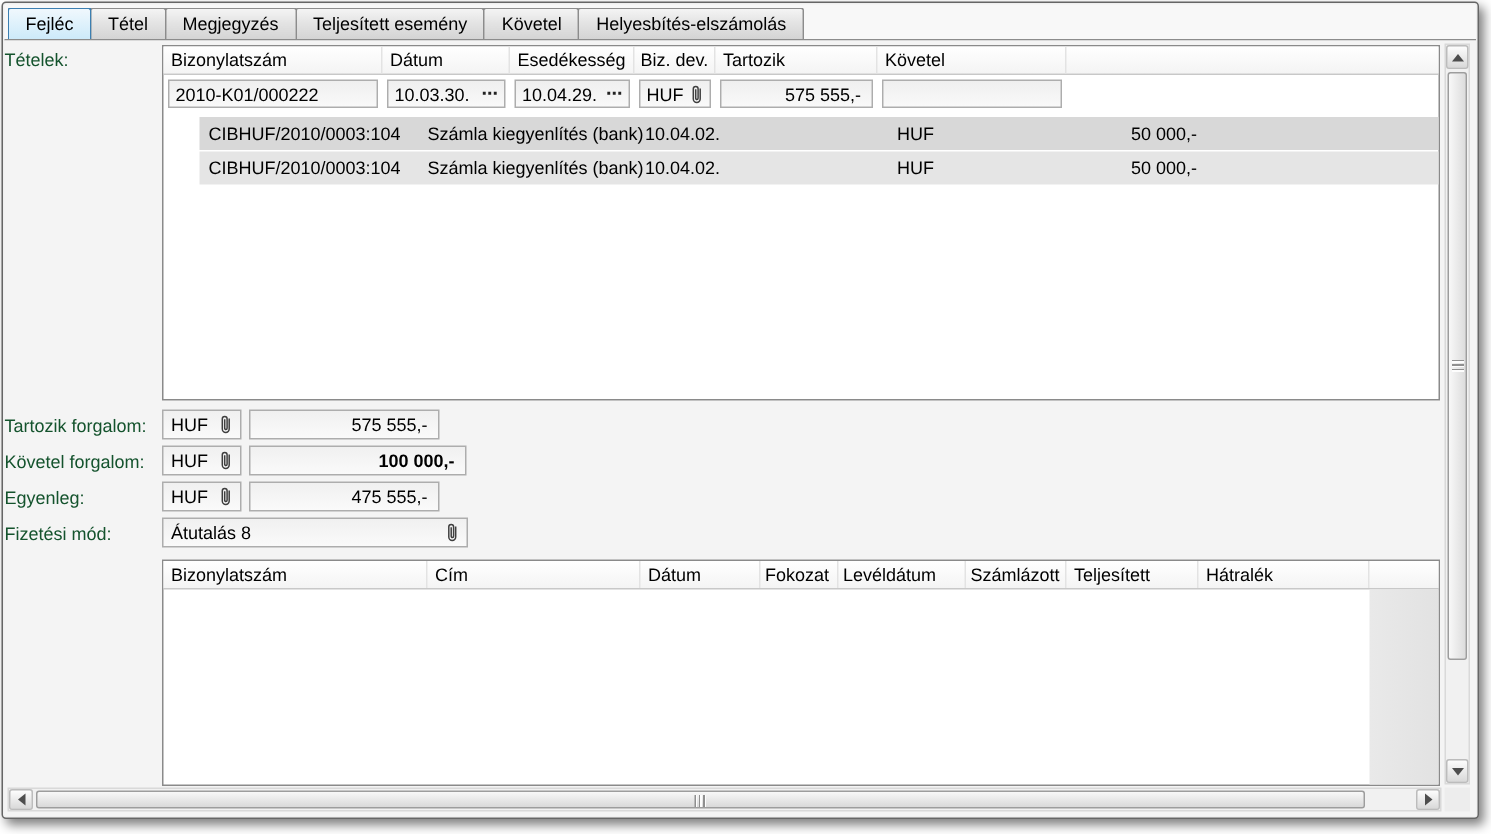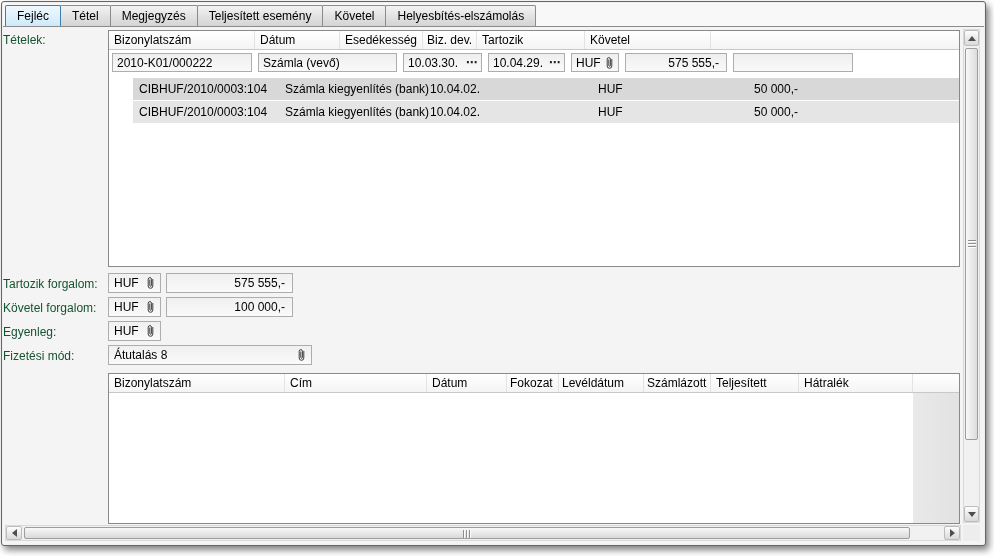--- a/index.html
+++ b/index.html
@@ -188,25 +188,20 @@
           <div class="hcell t-c7">Követel</div>
           <div class="hcell t-c8"></div>
         </div>
 
         <div class="editrow">
           <div class="t-c1">
               <div class="ebox">
                 <span>2010-K01/000222</span>
               </div>
             </div>
-          <div class="t-c2">
-              <div class="ebox">
-                <span>Számla (vevő)</span>
-              </div>
-            </div>
           <div class="t-c3">
               <div class="ebox between">
                 <span>10.03.30.</span>
                 <span class="dots">⋯</span>
               </div>
             </div>
           <div class="t-c4">
               <div class="ebox between">
                 <span>10.04.29.</span>
                 <span class="dots">⋯</span>
@@ -273,32 +268,35 @@
 
       <div class="side-label" style="top:274px;">Követel forgalom:</div>
       <div class="fbox between" style="left:105px; top:270px; width:53px;">
         <span>HUF</span>
         <span class="clip">
             <svg width="9" height="14" viewBox="0 0 9 14">
               <path d="M6.8,3 L6.8,10 a2.3,2.3 0 0 1 -4.6,0 L2.2,3.2 a1.6,1.6 0 0 1 3.2,0 L5.4,9.5 a0.8,0.8 0 0 1 -1.6,0 L3.8,3.5" fill="none" stroke="#3f3f3f" stroke-width="1"></path>
             </svg>
           </span>
       </div>
-      <div class="fbox num" style="left:163px; top:270px; width:127px;">
+      <div class="fbox num" style="left:163px; top:270px; width:145px;font-weight:bold;">
         <span>100 000,-</span>
       </div>
 
       <div class="side-label" style="top:298px;">Egyenleg:</div>
       <div class="fbox between" style="left:105px; top:294px; width:53px;">
         <span>HUF</span>
         <span class="clip">
             <svg width="9" height="14" viewBox="0 0 9 14">
               <path d="M6.8,3 L6.8,10 a2.3,2.3 0 0 1 -4.6,0 L2.2,3.2 a1.6,1.6 0 0 1 3.2,0 L5.4,9.5 a0.8,0.8 0 0 1 -1.6,0 L3.8,3.5" fill="none" stroke="#3f3f3f" stroke-width="1"></path>
             </svg>
           </span>
+      </div>
+      <div class="fbox num" style="left:163px; top:294px; width:127px;">
+        <span>475 555,-</span>
       </div>
 
       <div class="side-label" style="top:322px;">Fizetési mód:</div>
       <div class="fbox between" style="left:105px; top:318px; width:204px;">
         <span>Átutalás 8</span>
         <span class="clip">
             <svg width="9" height="14" viewBox="0 0 9 14">
               <path d="M6.8,3 L6.8,10 a2.3,2.3 0 0 1 -4.6,0 L2.2,3.2 a1.6,1.6 0 0 1 3.2,0 L5.4,9.5 a0.8,0.8 0 0 1 -1.6,0 L3.8,3.5" fill="none" stroke="#3f3f3f" stroke-width="1"></path>
             </svg>
           </span>

